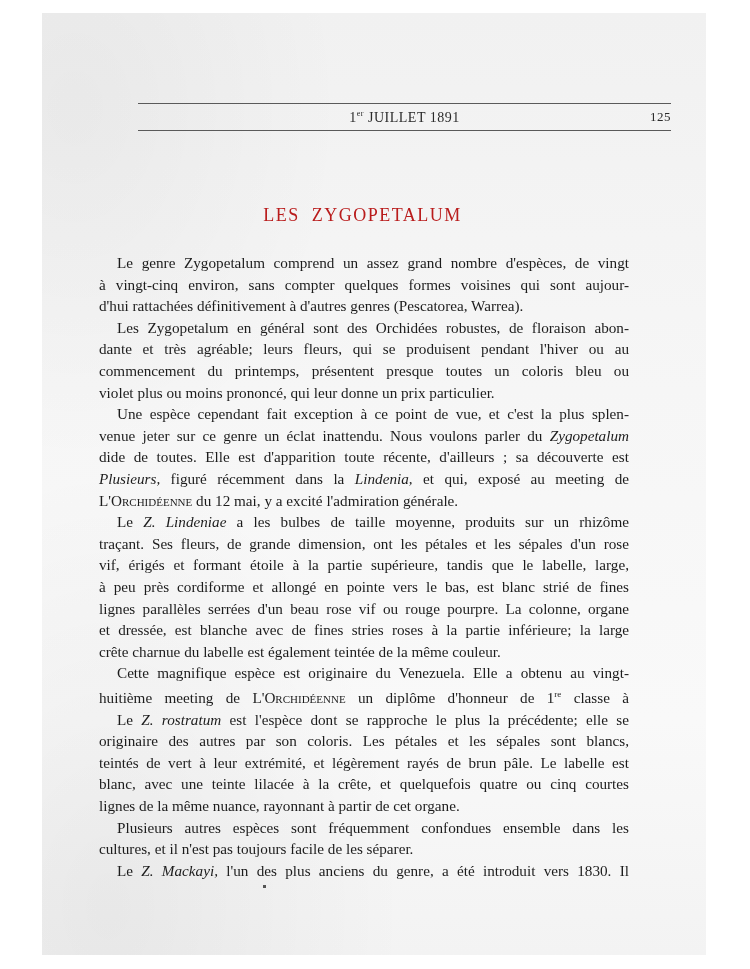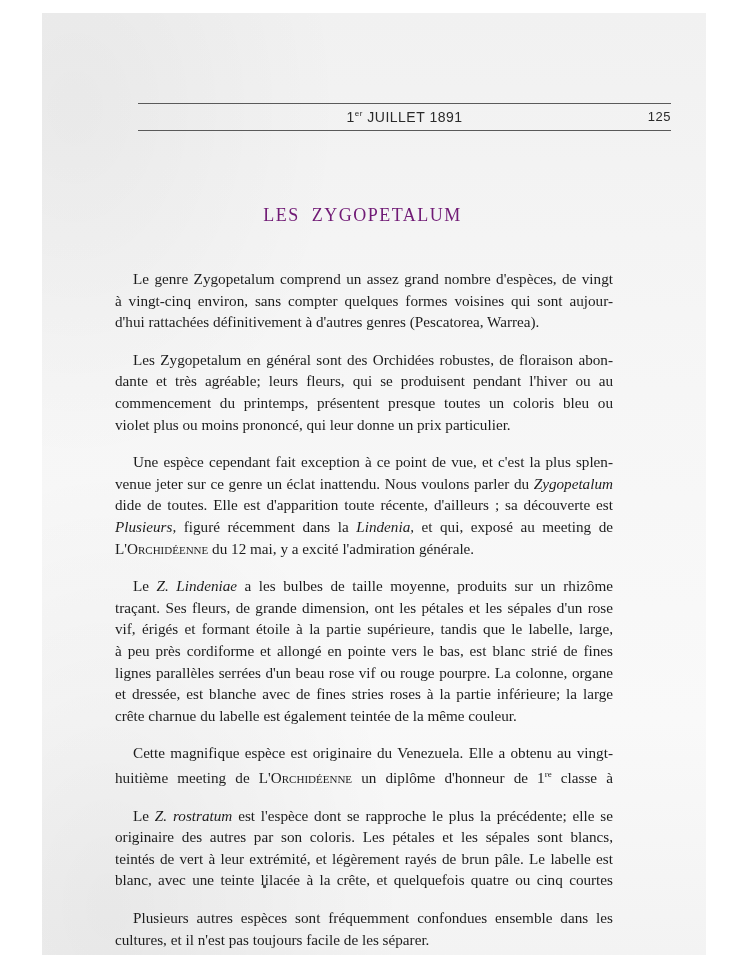--- a/index.html
+++ b/index.html
@@ -38,21 +38,21 @@
       background: #5a5a5a;
     }
     .rule.top { top: 90px; }
     .rule.bottom { top: 117px; }
     .running-head {
       position: absolute;
       top: 92px;
       left: 96px;
       width: 533px;
       height: 14px;
-      font-family: Liberation Sans, sans-serif;
+      font-family: Liberation Serif, serif;
       color: #2a2a2a;
     }
     .running-head .date {
       position: absolute;
       left: 0;
       right: 0;
       text-align: center;
       font-size: 14px;
       letter-spacing: 0.5px;
       top: 4px;
@@ -71,35 +71,35 @@
     }
     .title {
       position: absolute;
       top: 205px;
       left: 96px;
       width: 533px;
       text-align: center;
       font-family: "Liberation Serif", "DejaVu Serif", serif;
       font-size: 18px;
       letter-spacing: 1.5px;
-      color: #701a75;
+      color: #b91c1c;
       word-spacing: 6px;
     }
     .body-text {
       position: absolute;
       top: 252px;
       left: 99px;
       width: 530px;
       font-family: "Liberation Serif", "DejaVu Serif", serif;
       font-size: 15.2px;
       line-height: 21.6px;
       color: #1c1c1c;
     }
     .body-text p {
-      margin: 16px;
+      margin: 0;
       text-indent: 18px;
       text-align: justify;
       text-align-last: justify;
     }
     .body-text .line {
       display: block;
       text-align: justify;
       text-align-last: justify;
       white-space: nowrap;
     }
@@ -161,20 +161,21 @@
     </p>
     <p>
       <span class="line first">Cette magnifique espèce est originaire du Venezuela. Elle a obtenu au vingt-</span>
       <span class="line">huitième meeting de L'<span class="sc">Orchidéenne</span> un diplôme d'honneur de 1<sup style="font-size: 9px;">re</sup> classe à</span>
     </p>
     <p>
       <span class="line first">Le <span class="it">Z. rostratum</span> est l'espèce dont se rapproche le plus la précédente; elle se</span>
       <span class="line">originaire des autres par son coloris. Les pétales et les sépales sont blancs,</span>
       <span class="line">teintés de vert à leur extrémité, et légèrement rayés de brun pâle. Le labelle est</span>
       <span class="line">blanc, avec une teinte lilacée à la crête, et quelquefois quatre ou cinq courtes</span>
+      <span class="line last">lignes de la même nuance, rayonnant à partir de cet organe.</span>
     </p>
     <p>
       <span class="line first">Plusieurs autres espèces sont fréquemment confondues ensemble dans les</span>
       <span class="line last">cultures, et il n'est pas toujours facile de les séparer.</span>
     </p>
     <p>
       <span class="line first">Le <span class="it">Z. Mackayi,</span> l'un des plus anciens du genre, a été introduit vers 1830. Il</span>
     </p>
   </div>
 

